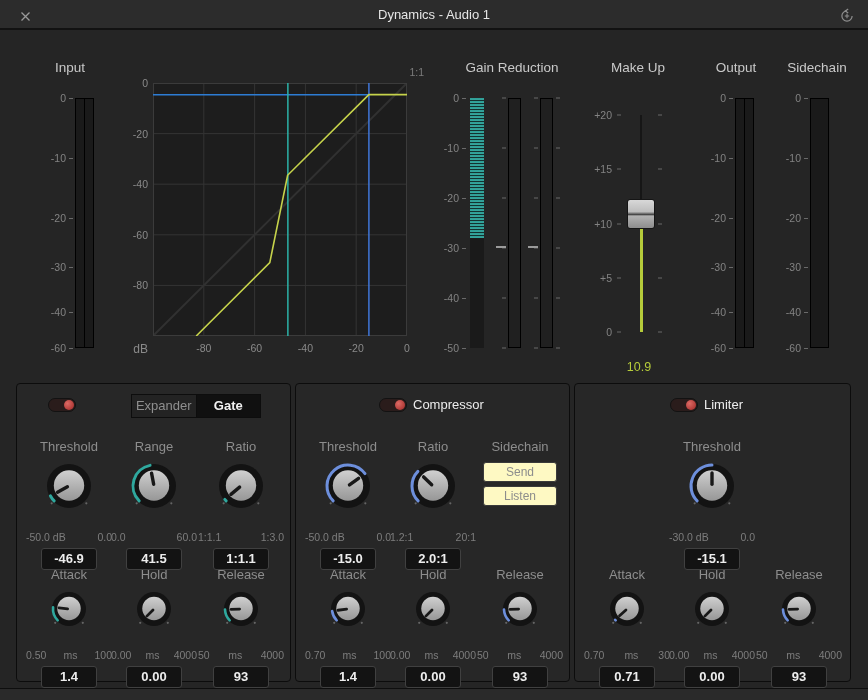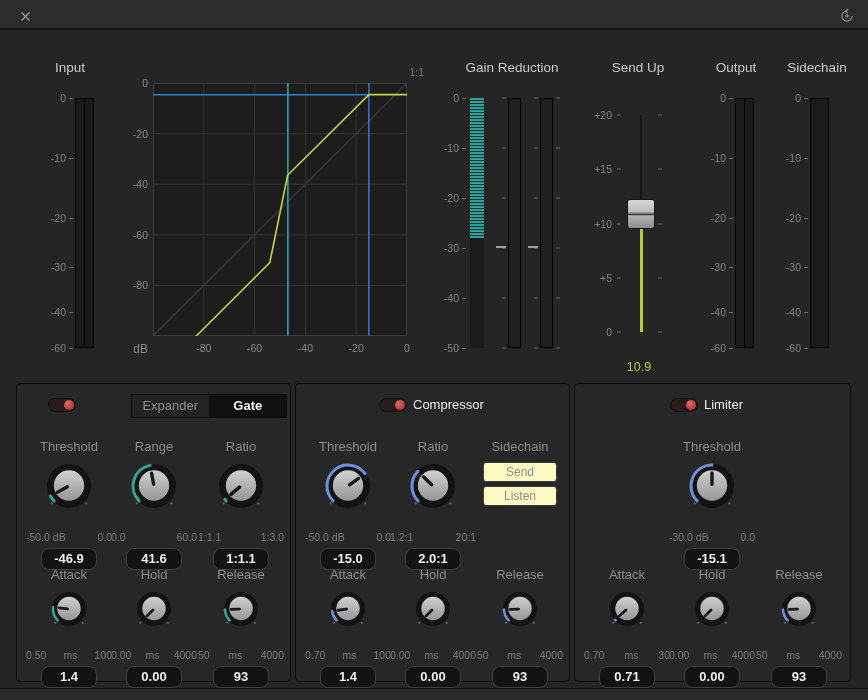--- a/index.html
+++ b/index.html
@@ -41,33 +41,33 @@
   .graph-xlabels{position:absolute;left:153px;top:342px;width:254px;height:14px;}
   .graph-xlabels span{position:absolute;transform:translateX(-50%);font-size:10.5px;color:#8a8a8a;}
   .graph-db{position:absolute;left:114px;top:342px;width:34px;text-align:right;font-size:12px;color:#8a8a8a;}
   .graph-ratio{position:absolute;left:394px;top:66px;width:30px;text-align:right;font-size:10.5px;color:#7c7c7c;}
   
   .panel{position:absolute;top:383px;height:299px;background:#272727;border:1px solid #0c0c0c;border-radius:4px;}
   .toggle{position:absolute;width:28px;height:14px;border-radius:7px;background:#2a1c1b;border:1px solid #121212;cursor:pointer;}
   .toggle .tknob{position:absolute;right:1px;top:1px;width:10px;height:10px;border-radius:50%;
     background:radial-gradient(circle at 35% 35%,#dd6a64,#b23b38 70%);}
   .sec-title{position:absolute;font-size:13px;color:#ececec;}
-  .tabs{position:absolute;left:114px;top:10px;width:156px;height:24px;display:flex;border:1px solid #0d0d0d;background:#232323;cursor:pointer;}
+  .tabs{position:absolute;left:114px;top:10px;width:130px;height:24px;display:flex;border:1px solid #0d0d0d;background:#232323;cursor:pointer;}
   .tab{flex:1;text-align:center;font-size:13px;line-height:22px;color:#8f8f8f;}
   .tab.active{background:#101010;color:#f2f2f2;font-weight:bold;}
   .tab + .tab{border-left:1px solid #0d0d0d;}
   .kcol{position:absolute;width:88px;display:flex;flex-direction:column;align-items:center;}
   .kcol.c1{left:8px;} .kcol.c2{left:93px;} .kcol.c3{left:180px;}
   .kcol.row-top{top:55px;} .kcol.row-bottom{top:183px;}
   .knob-label{font-size:13px;color:#8d8d8d;height:16px;}
   .knob{margin-top:4px;cursor:pointer;}
   .minmax{width:100%;display:flex;justify-content:space-between;padding:0 1px;margin-top:14px;
     font-size:10.5px;color:#7d7d7d;}
   .minmax .mid{color:#7d7d7d;}
-  .valuebox{width:56px;height:22px;margin-top:5px;background:#131313;border:1px solid #404040;border-radius:8px;
+  .valuebox{width:56px;height:22px;margin-top:5px;background:#131313;border:1px solid #404040;border-radius:3px;
     color:#ededed;font-size:13px;font-weight:700;text-align:center;line-height:20px;cursor:text;}
   .sc-col{position:absolute;left:180px;top:55px;width:88px;display:flex;flex-direction:column;align-items:center;}
   .sc-label{font-size:13px;color:#8d8d8d;height:16px;margin-bottom:7px;}
   .sc-btn{width:74px;height:20px;border:1px solid #3a3a3a;border-radius:3px;background:#fef9c3;
     color:#8d8d8d;font-size:12px;line-height:18px;text-align:center;margin-bottom:4px;cursor:pointer;}
   .footer{position:absolute;left:0;bottom:0;width:868px;height:12px;background:#2a2a2a;border-top:1px solid #0e0e0e;}
 </style>
 </head>
 <body>
 
@@ -82,32 +82,33 @@
       </linearGradient>
     </defs>
   </svg>
 
   <div class="titlebar">
     <div class="tb-btn tb-close">
       <svg width="11" height="11" viewBox="0 0 11 11">
         <path d="M1.5 1.5 L9.5 9.5 M9.5 1.5 L1.5 9.5" stroke="#9a9a9a" stroke-width="1.3"></path>
       </svg>
     </div>
+    <div class="title">Dynamics - Audio 1</div>
     <div class="tb-btn tb-reset">
       <svg width="16" height="16" viewBox="0 0 16 16">
         <path d="M8 2.9 A5.1 5.1 0 1 0 13.1 8" fill="none" stroke="#8f8f8f" stroke-width="1.2"></path>
         <path d="M9.2 0.9 L6.3 2.9 L9.2 4.9" fill="none" stroke="#8f8f8f" stroke-width="1.2"></path>
         <path d="M8 5.8 V10.2 M5.8 8 H10.2" stroke="#8f8f8f" stroke-width="1.1"></path>
       </svg>
     </div>
   </div>
 
   <div class="toplabel" style="left:30px;top:60px;width:80px;">Input</div>
   <div class="toplabel" style="left:452px;top:60px;width:120px;">Gain Reduction</div>
-  <div class="toplabel" style="left:588px;top:60px;width:100px;">Send Up</div>
+  <div class="toplabel" style="left:588px;top:60px;width:100px;">Make Up</div>
   <div class="toplabel" style="left:696px;top:60px;width:80px;">Output</div>
   <div class="toplabel" style="left:772px;top:60px;width:90px;">Sidechain</div>
 
   <div class="scale" style="left:36px;top:98px;width:37px;height:250px;">
       <div class="tick" style="top: 0%;">
         <span>0</span>
         <i></i>
       </div>
       <div class="tick" style="top: 24%;">
         <span>-10</span>
@@ -411,21 +412,21 @@
     <circle cx="27" cy="26.5" r="15.18" fill="url(#knobGrad)"></circle>
     <path d="M12.15 41.85 A21 21 0 0 1 23.06 6.37" stroke="#2fa89e" stroke-width="3" fill="none" stroke-linecap="round"></path>
     <line x1="26.66" y1="25.21" x2="24.55" y2="14.18" stroke="#181818" stroke-width="3.4" stroke-linecap="round"></line>
     <circle cx="9.68" cy="44.32" r="1.1" fill="#656565"></circle>
     <circle cx="44.32" cy="44.32" r="1.1" fill="#656565"></circle>
   </svg></div>
       <div class="minmax">
           <span>0.0</span>
           <span>60.0</span>
         </div>
-      <div class="valuebox">41.6</div>
+      <div class="valuebox">41.5</div>
     </div>
     <div class="kcol c3 row-top">
       <div class="knob-label">Ratio</div>
       <div class="knob big"><svg width="54" height="54" viewBox="0 0 54 54">
     <circle cx="27" cy="27" r="22" fill="#131313"></circle>
     <circle cx="27" cy="26.5" r="15.18" fill="url(#knobGrad)"></circle>
     <path d="M12.15 41.85 A21 21 0 0 1 10.82 40.39" stroke="#2fa89e" stroke-width="3" fill="none" stroke-linecap="round"></path>
     <line x1="25.60" y1="28.16" x2="16.94" y2="35.32" stroke="#181818" stroke-width="3.4" stroke-linecap="round"></line>
     <circle cx="9.68" cy="44.32" r="1.1" fill="#656565"></circle>
     <circle cx="44.32" cy="44.32" r="1.1" fill="#656565"></circle>

